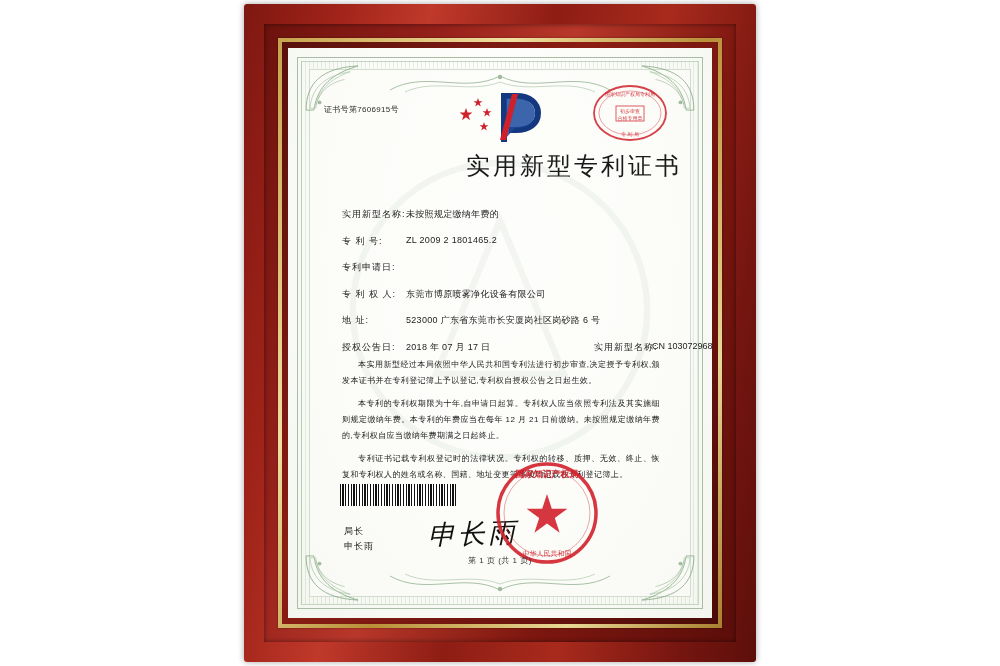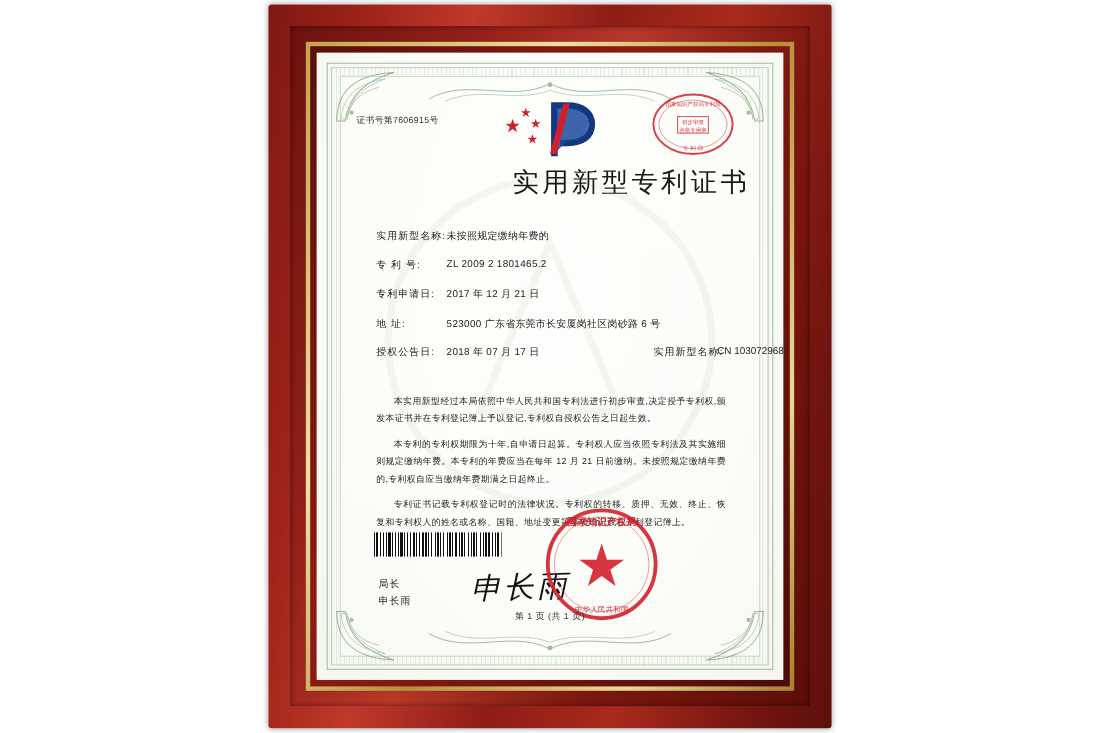--- a/index.html
+++ b/index.html
@@ -425,21 +425,24 @@
             <div class="field-row">
               <span class="field-label">实用新型名称:</span>
               <span class="field-value">未按照规定缴纳年费的</span>
             </div>
             <div class="field-row">
               <span class="field-label">专 利 号:</span>
               <span class="field-value">ZL 2009 2 1801465.2</span>
             </div>
             <div class="field-row">
               <span class="field-label">专利申请日:</span>
-              <span class="field-value">2017 年 12 月 21 日</span>
+            </div>
+            <div class="field-row">
+              <span class="field-label">专 利 权 人:</span>
+              <span class="field-value">东莞市博原喷雾净化设备有限公司</span>
             </div>
             <div class="field-row">
               <span class="field-label">地      址:</span>
               <span class="field-value">523000 广东省东莞市长安厦岗社区岗砂路 6 号</span>
             </div>
             <div class="field-row split">
               <span class="field-label">授权公告日:</span>
               <span class="field-value">2018 年 07 月 17 日</span>
               <span class="field-label2">实用新型名称:</span>
               <span class="field-value2">CN 103072968 U</span>

